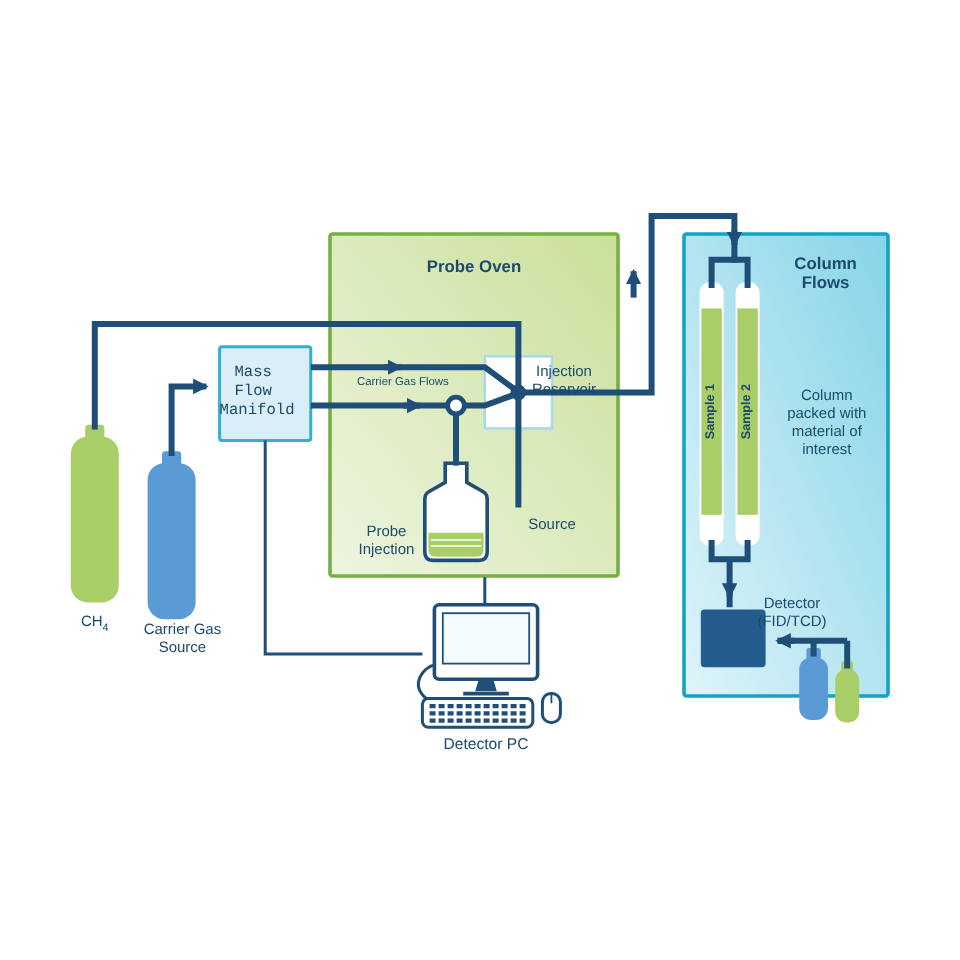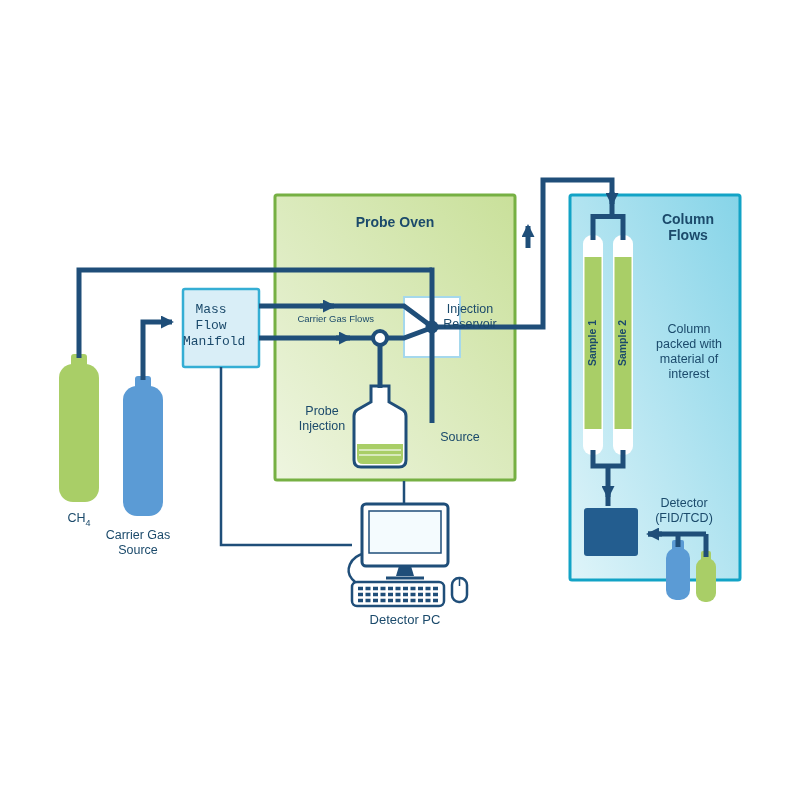--- a/index.html
+++ b/index.html
@@ -149,28 +149,28 @@
 </div>
 
 <div class="lbl" style="left:183px; top:302px; width:56px; font-size:13px; line-height:16px;font-family:Liberation Mono, monospace;">
   <span class="ln">Mass</span>
   <span class="ln">Flow</span>
   <span class="ln">Manifold</span>
 </div>
 
 <div class="lbl" style="left:55px; top:511px; width:48px;"><span>CH</span><sub>4</sub></div>
 
-<div class="lbl" style="left:96px; top:517px; width:84px;margin-top:11px;">
+<div class="lbl" style="left:110px; top:517px; width:84px;">
   <span class="ln">Carrier Gas</span>
   <span class="ln">Source</span>
 </div>
 
 <div class="lbl small" style="left:284px; top:313px; width:90px; text-align:right;">Carrier Gas Flows</div>
 
-<div class="lbl" style="left:282px; top:404px; width:80px;">
+<div class="lbl" style="left:282px; top:436px; width:80px;">
   <span class="ln">Probe</span>
   <span class="ln">Injection</span>
 </div>
 
 <div class="lbl" style="left:432px; top:262px; width:76px;margin-top:40px;">
   <span class="ln">Injection</span>
   <span class="ln">Reservoir</span>
 </div>
 
 <div class="lbl" style="left:428px; top:430px; width:64px;">Source</div>
@@ -178,20 +178,20 @@
 <div class="vert" style="left:513px; top:336px;">Sample 1</div>
 <div class="vert" style="left:543px; top:336px;">Sample 2</div>
 
 <div class="lbl" style="left:642px; top:322px; width:94px;">
   <span class="ln">Column</span>
   <span class="ln">packed with</span>
   <span class="ln">material of</span>
   <span class="ln">interest</span>
 </div>
 
-<div class="lbl" style="left:640px; top:496px; width:88px;">
+<div class="lbl" style="left:616px; top:496px; width:88px;">
   <span class="ln">Detector</span>
   <span class="ln">(FID/TCD)</span>
 </div>
 
 <div class="lbl" style="left:358px; top:612px; width:94px; font-size:13px;">Detector PC</div>
 
 </div>
 
 </body></html>

